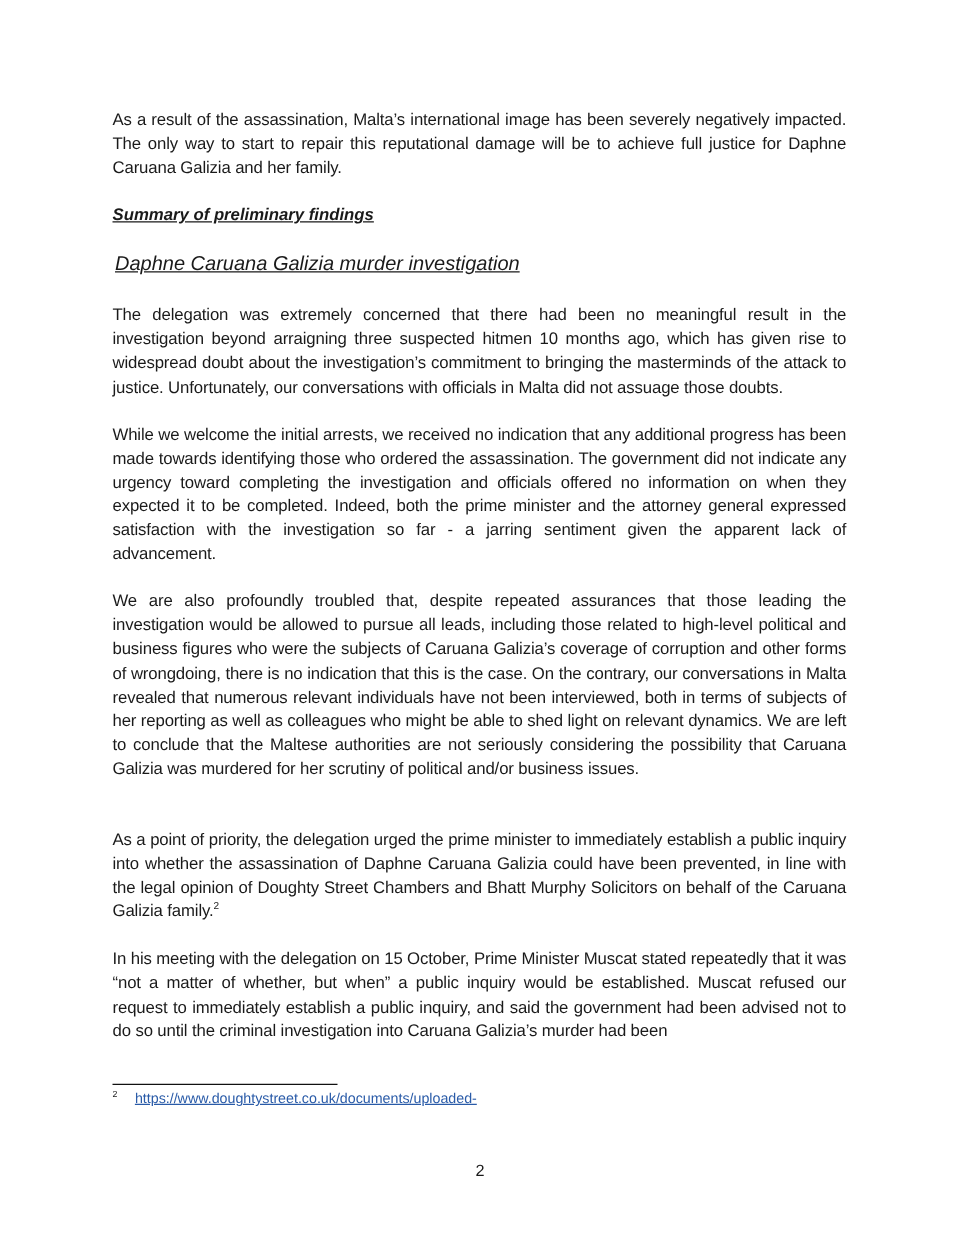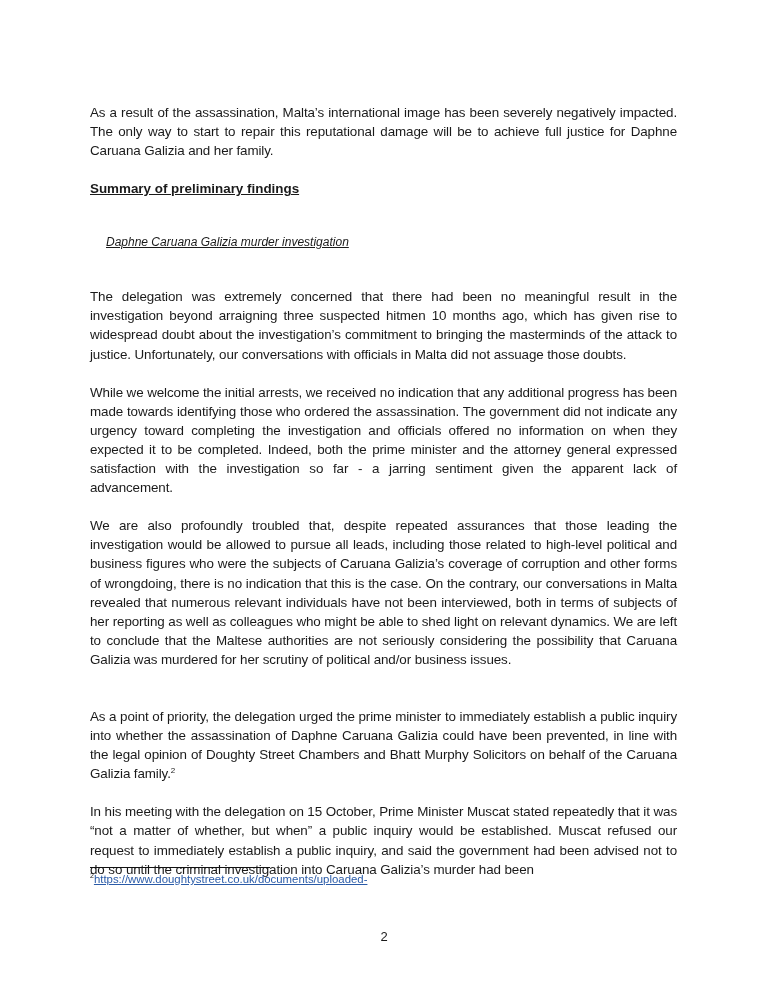--- a/index.html
+++ b/index.html
@@ -11,41 +11,42 @@
       width: 768px;
       height: 994px;
       position: relative;
       overflow: hidden;
       font-family: "Liberation Sans", sans-serif;
       color: #1a1a1a;
     }
     .page {
       position: absolute;
       left: 90px;
-      top: 103px;
+      top: 86px;
       width: 587px;
     }
     p.body {
       margin: 0;
       font-size: 13.4px;
       line-height: 19.1px;
       text-align: justify;
       letter-spacing: -0.1px;
     }
     .gap { height: 19px; }
     .h-bold {
       margin: 0;
       font-size: 13.4px;
       line-height: 19px;
       font-weight: bold;
       text-decoration: underline;
+      font-style: italic;
     }
     .h-italic {
-      margin: 16px;
-      font-size: 12px;
+      margin: 2px;
+      font-size: 16px;
       line-height: 19px;
       font-style: italic;
       text-decoration: underline;
     }
     sup.fnref {
       font-size: 8px;
       vertical-align: super;
       line-height: 0;
     }
     .fn-rule {
@@ -65,20 +66,21 @@
       line-height: 15.5px;
     }
     .footnote sup {
       font-size: 7px;
       vertical-align: super;
       line-height: 0;
     }
     .footnote a {
       color: #2a5ba8;
       text-decoration: underline;
+      margin-left: 14px;
     }
     .page-number {
       position: absolute;
       left: 0;
       width: 768px;
       top: 929px;
       text-align: center;
       font-size: 13px;
     }
   </style>

